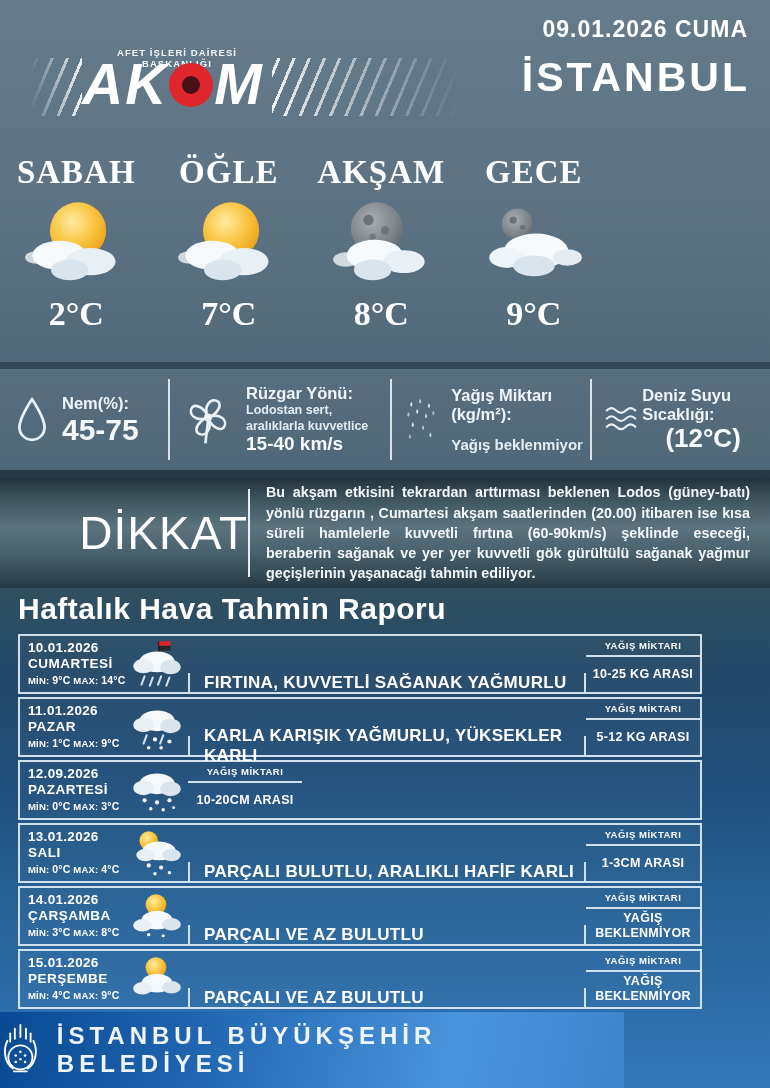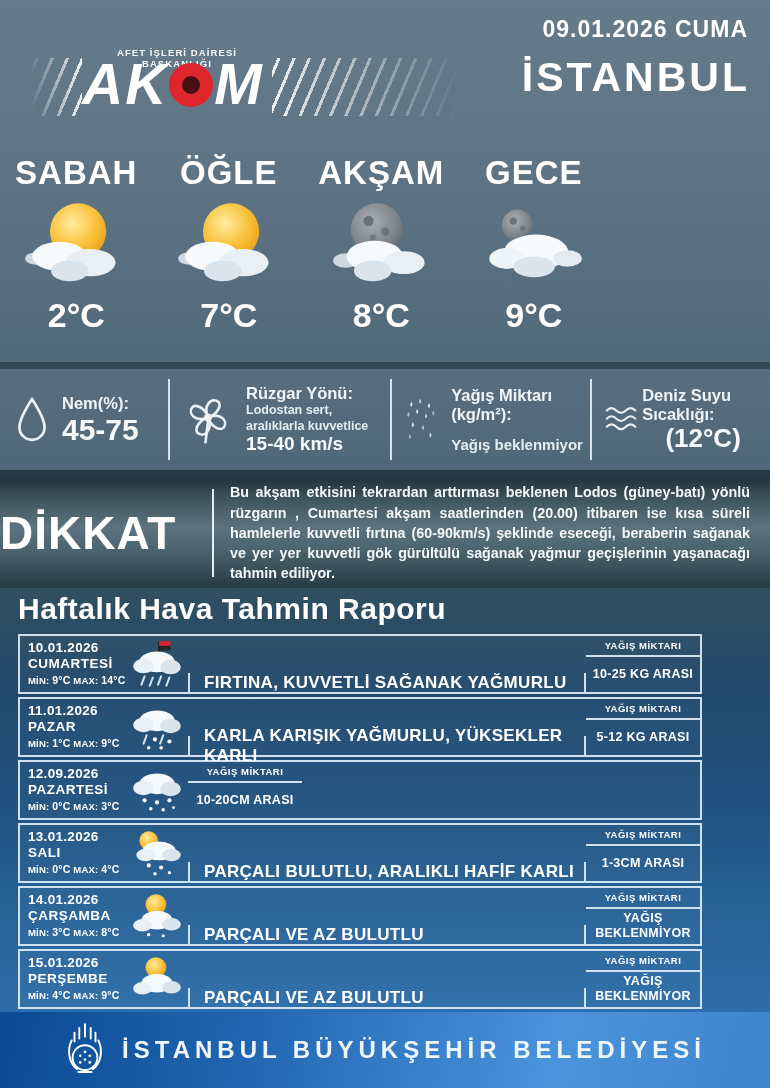--- a/index.html
+++ b/index.html
@@ -23,21 +23,21 @@
   .stripes{position:absolute;top:58px;height:58px;
     background:repeating-linear-gradient(113deg,
       rgba(255,255,255,0) 0 5px, rgba(255,255,255,.9) 5px 8px, rgba(255,255,255,0) 8px 14px);}
   .stripes-left{left:30px;width:52px;
     -webkit-mask-image:linear-gradient(90deg,transparent,#000);mask-image:linear-gradient(90deg,transparent,#000);}
   .stripes-right{left:272px;width:188px;
     -webkit-mask-image:linear-gradient(90deg,#000,transparent);mask-image:linear-gradient(90deg,#000,transparent);}
   .hdr-date{position:absolute;top:16px;right:22px;font-size:23px;font-weight:800;letter-spacing:1px;color:#fff;}
   .hdr-city{position:absolute;top:54px;right:20px;font-size:41px;font-weight:800;letter-spacing:3px;color:#fff;}
   
-  .dayparts{position:absolute;top:140px;left:0;width:610px;height:222px;display:flex;}
+  .dayparts{position:absolute;top:140px;left:0;width:610px;height:222px;display:flex;font-family:Liberation Serif, serif;}
   .daypart{flex:1;display:flex;flex-direction:column;align-items:center;}
   .dp-label{margin-top:14px;font-size:33px;font-weight:800;letter-spacing:1px;color:#fff;}
   .dp-icon{width:126px;height:104px;margin-top:2px;}
   .dp-temp{font-size:34px;font-weight:800;color:#fff;margin-top:-2px;}
   .sep1{position:absolute;top:362px;left:0;width:770px;height:7px;background:rgba(18,32,42,.45);}
   .sep2{position:absolute;top:470px;left:0;width:770px;height:8px;background:rgba(12,24,33,.55);}
   
   .conditions{position:absolute;top:369px;left:0;width:770px;height:101px;display:flex;
     background:rgba(255,255,255,.05);}
   .cond-cell{position:relative;display:flex;align-items:center;box-sizing:border-box;padding:8px 6px 8px 14px;}
@@ -47,21 +47,21 @@
   .cond-text{margin-left:12px;}
   .cond-label{font-size:16.5px;font-weight:600;color:#eef4f7;}
   .cond-value-big{font-size:30px;font-weight:700;color:#f6fafc;line-height:1.1;}
   .cond-note{font-size:12.5px;font-weight:600;color:#e4edf2;line-height:1.25;}
   .cond-note2{font-size:15px;font-weight:600;color:#e4edf2;margin-top:12px;}
   .c2 .cond-value-big{font-size:19px;}
   .c4 .cond-value-big{font-size:26px;text-align:center;}
   
   .warning{position:absolute;top:478px;left:0;width:770px;height:110px;display:flex;align-items:center;
     background:linear-gradient(180deg,#22323c 0%,#40565f 20%,#5c737f 45%,#4b636e 66%,#263a44 100%);}
-  .warn-title{width:212px;text-align:left;font-size:46px;font-weight:700;letter-spacing:1px;color:#fff;}
+  .warn-title{width:212px;text-align:right;font-size:46px;font-weight:400;letter-spacing:1px;color:#fff;margin-left:36px;}
   .warn-div{width:2px;height:88px;background:rgba(245,250,252,.92);}
   .warn-text{flex:1;padding:0 20px 0 16px;font-size:14.3px;font-weight:700;line-height:1.42;
     text-align:justify;color:#f4f8fa;}
   
   .weekly-title{position:absolute;top:592px;left:18px;font-size:30px;font-weight:800;letter-spacing:.5px;color:#fff;}
   .wtable{position:absolute;top:634px;left:18px;width:684px;}
   .wrow{display:flex;height:60px;margin-bottom:3px;border:2px solid rgba(222,237,246,.92);
     box-sizing:border-box;background:rgba(255,255,255,.03);}
   .w-left{position:relative;width:168px;box-sizing:border-box;padding:4px 0 0 8px;}
   .w-date{font-size:13.5px;font-weight:800;letter-spacing:.3px;color:#fff;}
@@ -72,22 +72,22 @@
   .w-desc{flex:1;display:flex;align-items:center;box-sizing:border-box;padding-left:14px;
     border-left:2px solid rgba(222,237,246,.92);border-right:2px solid rgba(222,237,246,.92);
     font-size:17px;font-weight:800;letter-spacing:.3px;color:#fff;margin-top:37px;}
   .w-right{width:114px;display:flex;flex-direction:column;box-sizing:border-box;}
   .w-amt-hdr{height:19px;display:flex;align-items:center;justify-content:center;
     border-bottom:2px solid rgba(222,237,246,.92);
     font-size:9.5px;font-weight:800;letter-spacing:.5px;color:#fff;}
   .w-amt-val{flex:1;display:flex;align-items:center;justify-content:center;text-align:center;
     font-size:12.5px;font-weight:800;letter-spacing:.3px;line-height:1.25;color:#fff;padding:2px 6px;}
   
-  .footer{position:absolute;bottom:0;left:0;width:770px;height:76px;display:flex;align-items:center;justify-content:center;
-    background:linear-gradient(100deg,#0a4a94 0%,#1f63ae 30%,#4a94dd 72%,#3f85cc 100%);text-align:center;}
+  .footer{position:absolute;bottom:0;left:0;width:624px;height:76px;display:flex;align-items:center;justify-content:center;
+    background:linear-gradient(100deg,#0a4a94 0%,#1f63ae 30%,#4a94dd 72%,#3f85cc 100%);}
   .footer-logo{width:42px;height:58px;margin-right:16px;}
   .footer-text{font-size:24px;font-weight:800;letter-spacing:5px;color:#eef5fb;}
 </style>
 </head>
 <body>
 
 <svg width="0" height="0" style="position:absolute">
   <defs>
     <radialGradient id="sunG" cx="40%" cy="35%" r="75%">
       <stop offset="0%" stop-color="#ffeb9e"></stop>

